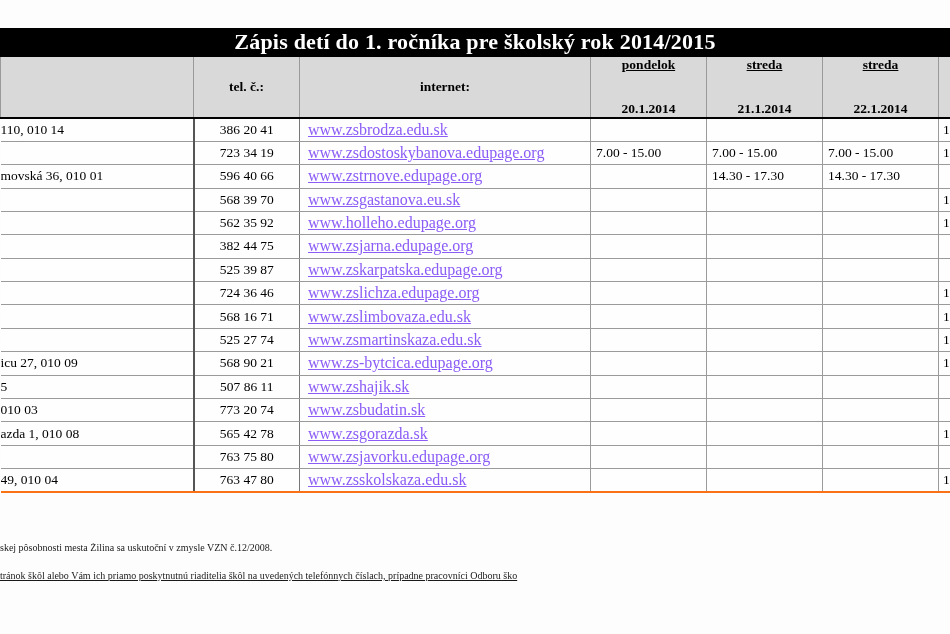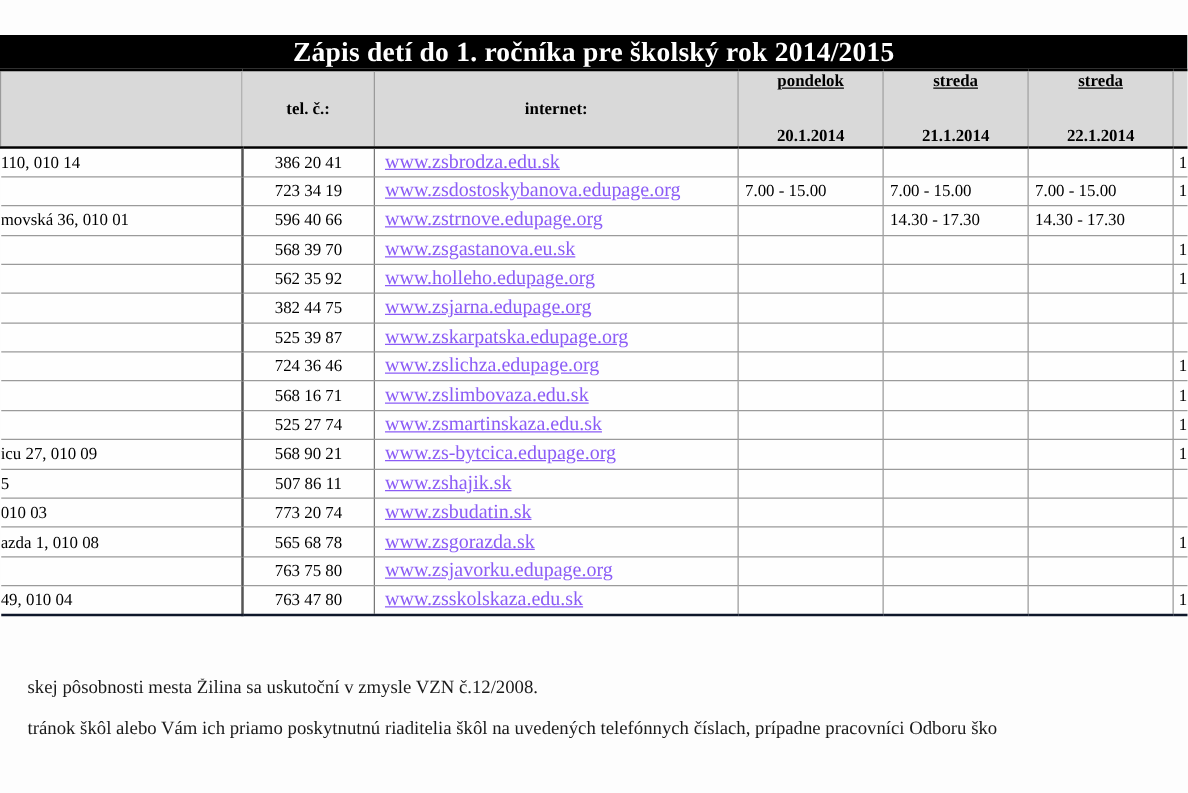--- a/index.html
+++ b/index.html
@@ -109,41 +109,40 @@
     border-left: 1.5px solid #777;
   }
 
   a.link {
     color: #8b5cf6;
     text-decoration: underline;
     font-size: 16px;
   }
 
   
-  .sheet tbody tr:last-child td { border-bottom: 2px solid #0f172a; }
+  .sheet tbody tr:last-child td { border-bottom: 2px solid #f97316; }
 
   
   .notes {
     position: absolute;
     left: 0;
     top: 533px;
     width: 922px;
-    font-size: 15px;
+    font-size: 10px;
     color: #1a1a1a;
     line-height: 1.0;
-    margin-left: 22px;
   }
   .note-line {
     white-space: nowrap;
     overflow: hidden;
     margin: 0;
     padding: 0;
   }
   .note-1 { margin-top: 10px; }
-  .note-2 { margin-top: 18px; }
+  .note-2 { margin-top: 18px; text-decoration: underline; }
 </style>
 </head>
 <body>
 
 <div id="page">
 
   <div class="title-bar">
     <span>Zápis detí do 1. ročníka pre školský rok 2014/2015</span>
   </div>
 
@@ -290,21 +289,21 @@
           <td class="addr">010 03</td>
           <td class="tel">773 20 74</td>
           <td class="net"><a class="link" href="#">www.zsbudatin.sk</a></td>
           <td class="day"></td>
           <td class="day"></td>
           <td class="day"></td>
           <td class="last"></td>
         </tr>
         <tr>
           <td class="addr">azda 1, 010 08</td>
-          <td class="tel">565 68 78</td>
+          <td class="tel">565 42 78</td>
           <td class="net"><a class="link" href="#">www.zsgorazda.sk</a></td>
           <td class="day"></td>
           <td class="day"></td>
           <td class="day"></td>
           <td class="last">1</td>
         </tr>
         <tr>
           <td class="addr"></td>
           <td class="tel">763 75 80</td>
           <td class="net"><a class="link" href="#">www.zsjavorku.edupage.org</a></td>

